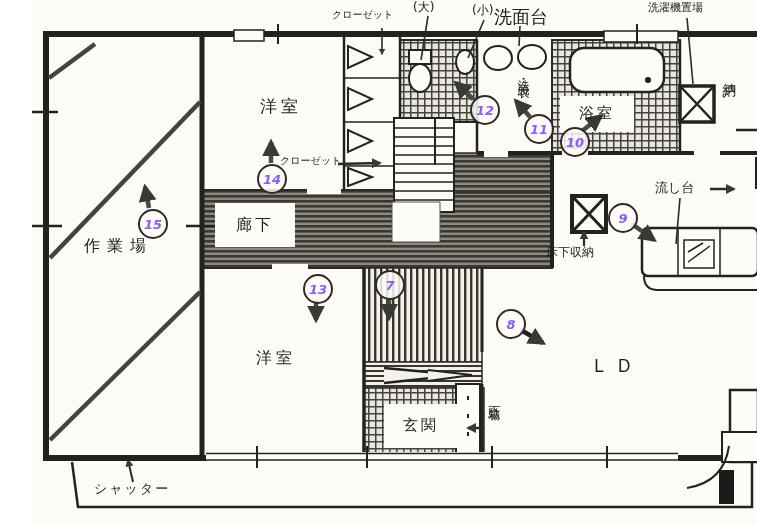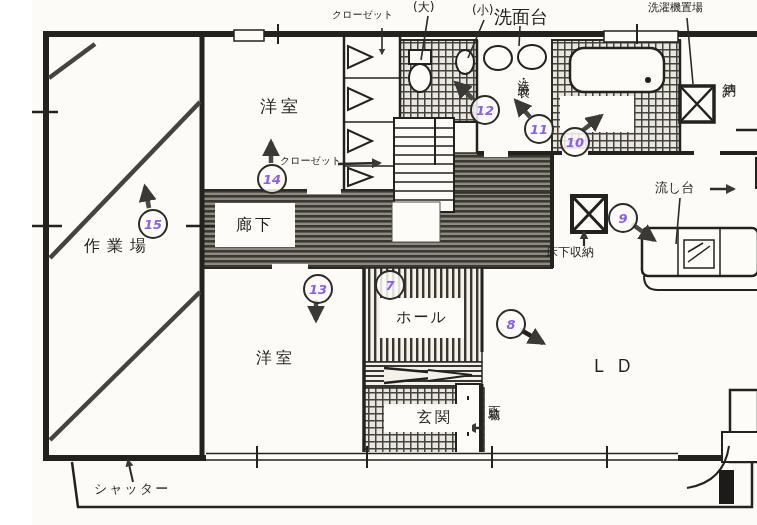--- a/index.html
+++ b/index.html
@@ -204,33 +204,33 @@
   </svg>
 
   <div class="lbl" style="left:300px;top:10px;font-size:10px;">クローゼット</div>
   <div class="lbl" style="left:381px;top:1px;font-size:12px;">(大)</div>
   <div class="lbl" style="left:440px;top:4px;font-size:12px;">(小)</div>
   <div class="lbl" style="left:462px;top:8px;font-size:18px;">洗面台</div>
   <div class="lbl" style="left:616px;top:2px;font-size:11px;">洗濯機置場</div>
 
   <div class="lbl" style="left:228px;top:98px;font-size:17px;letter-spacing:4px;">洋室</div>
   <div class="lbl vert" style="left:485px;top:70px;font-size:12px;height:90px;">洗・脱衣</div>
+  <div class="lbl boxlbl" style="left:528px;top:96px;width:74px;height:36px;font-size:15px;letter-spacing:3px;background:transparent;">浴室</div>
   <div class="lbl vert" style="left:690px;top:72px;font-size:14px;height:60px;">納戸</div>
 
   <div class="lbl" style="left:248px;top:156px;font-size:10px;">クローゼット</div>
   <div class="lbl boxlbl" style="left:183px;top:203px;width:80px;height:44px;font-size:16px;letter-spacing:3px;">廊下</div>
 
   <div class="lbl" style="left:514px;top:246px;font-size:12px;text-align:center;">床下収納</div>
   <div class="lbl" style="left:623px;top:181px;font-size:13px;">流し台</div>
 
   <div class="lbl" style="left:52px;top:238px;font-size:16px;letter-spacing:7px;">作業場</div>
   <div class="lbl" style="left:224px;top:350px;font-size:16px;letter-spacing:4px;">洋室</div>
-  <div class="lbl boxlbl" style="left:348px;top:298px;width:84px;height:40px;font-size:15px;letter-spacing:2px;">ホール</div>
   <div class="lbl" style="left:558px;top:356px;font-size:19px;letter-spacing:6px;text-align:center;">ＬＤ</div>
-  <div class="lbl boxlbl" style="left:352px;top:404px;width:74px;height:28px;font-size:15px;letter-spacing:3px;padding-left:14px;">玄関</div>
+  <div class="lbl boxlbl" style="left:352px;top:404px;width:74px;height:44px;font-size:15px;letter-spacing:3px;">玄関</div>
   <div class="lbl vert" style="left:456px;top:396px;font-size:12px;height:56px;">下駄箱</div>
   <div class="lbl" style="left:62px;top:482px;font-size:13px;letter-spacing:2px;">シャッター</div>
 
   <div class="mk" style="left:343px;top:270px;">7</div>
   <div class="mk" style="left:464px;top:309px;">8</div>
   <div class="mk" style="left:576px;top:203px;">9</div>
   <div class="mk" style="left:528px;top:127px;">10</div>
   <div class="mk" style="left:492px;top:114px;">11</div>
   <div class="mk" style="left:438px;top:95px;">12</div>
   <div class="mk" style="left:271px;top:274px;">13</div>

